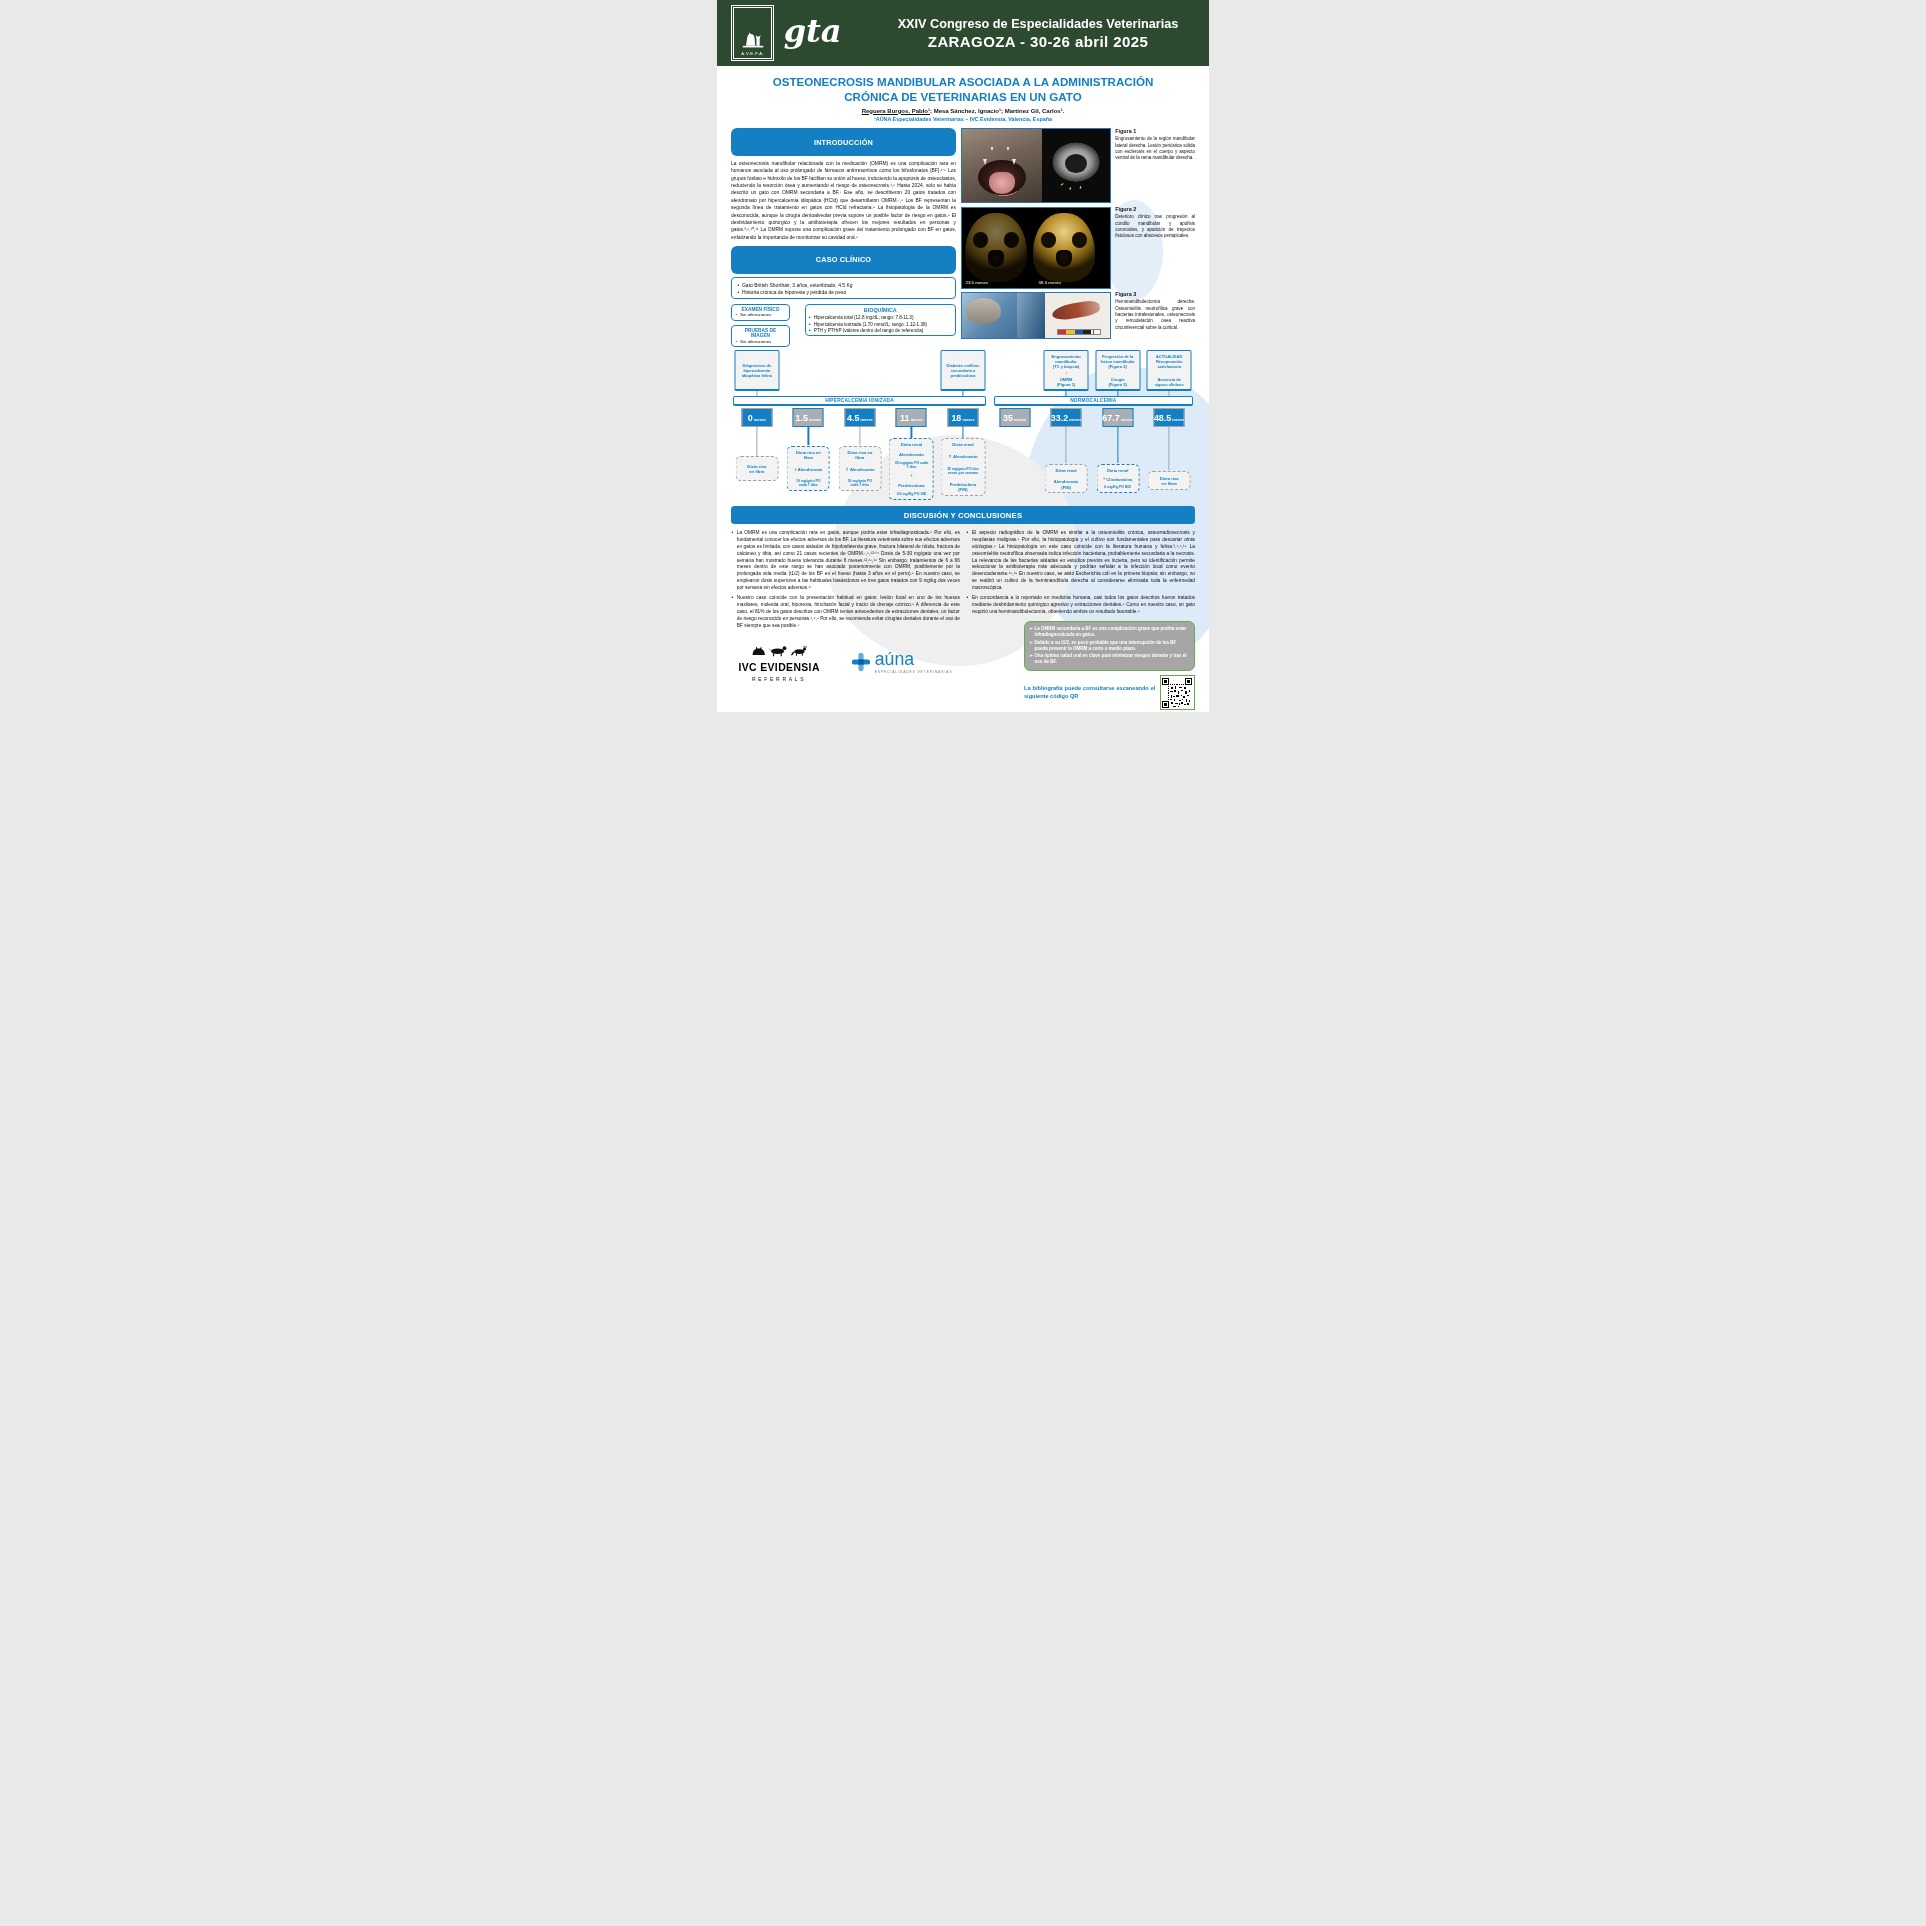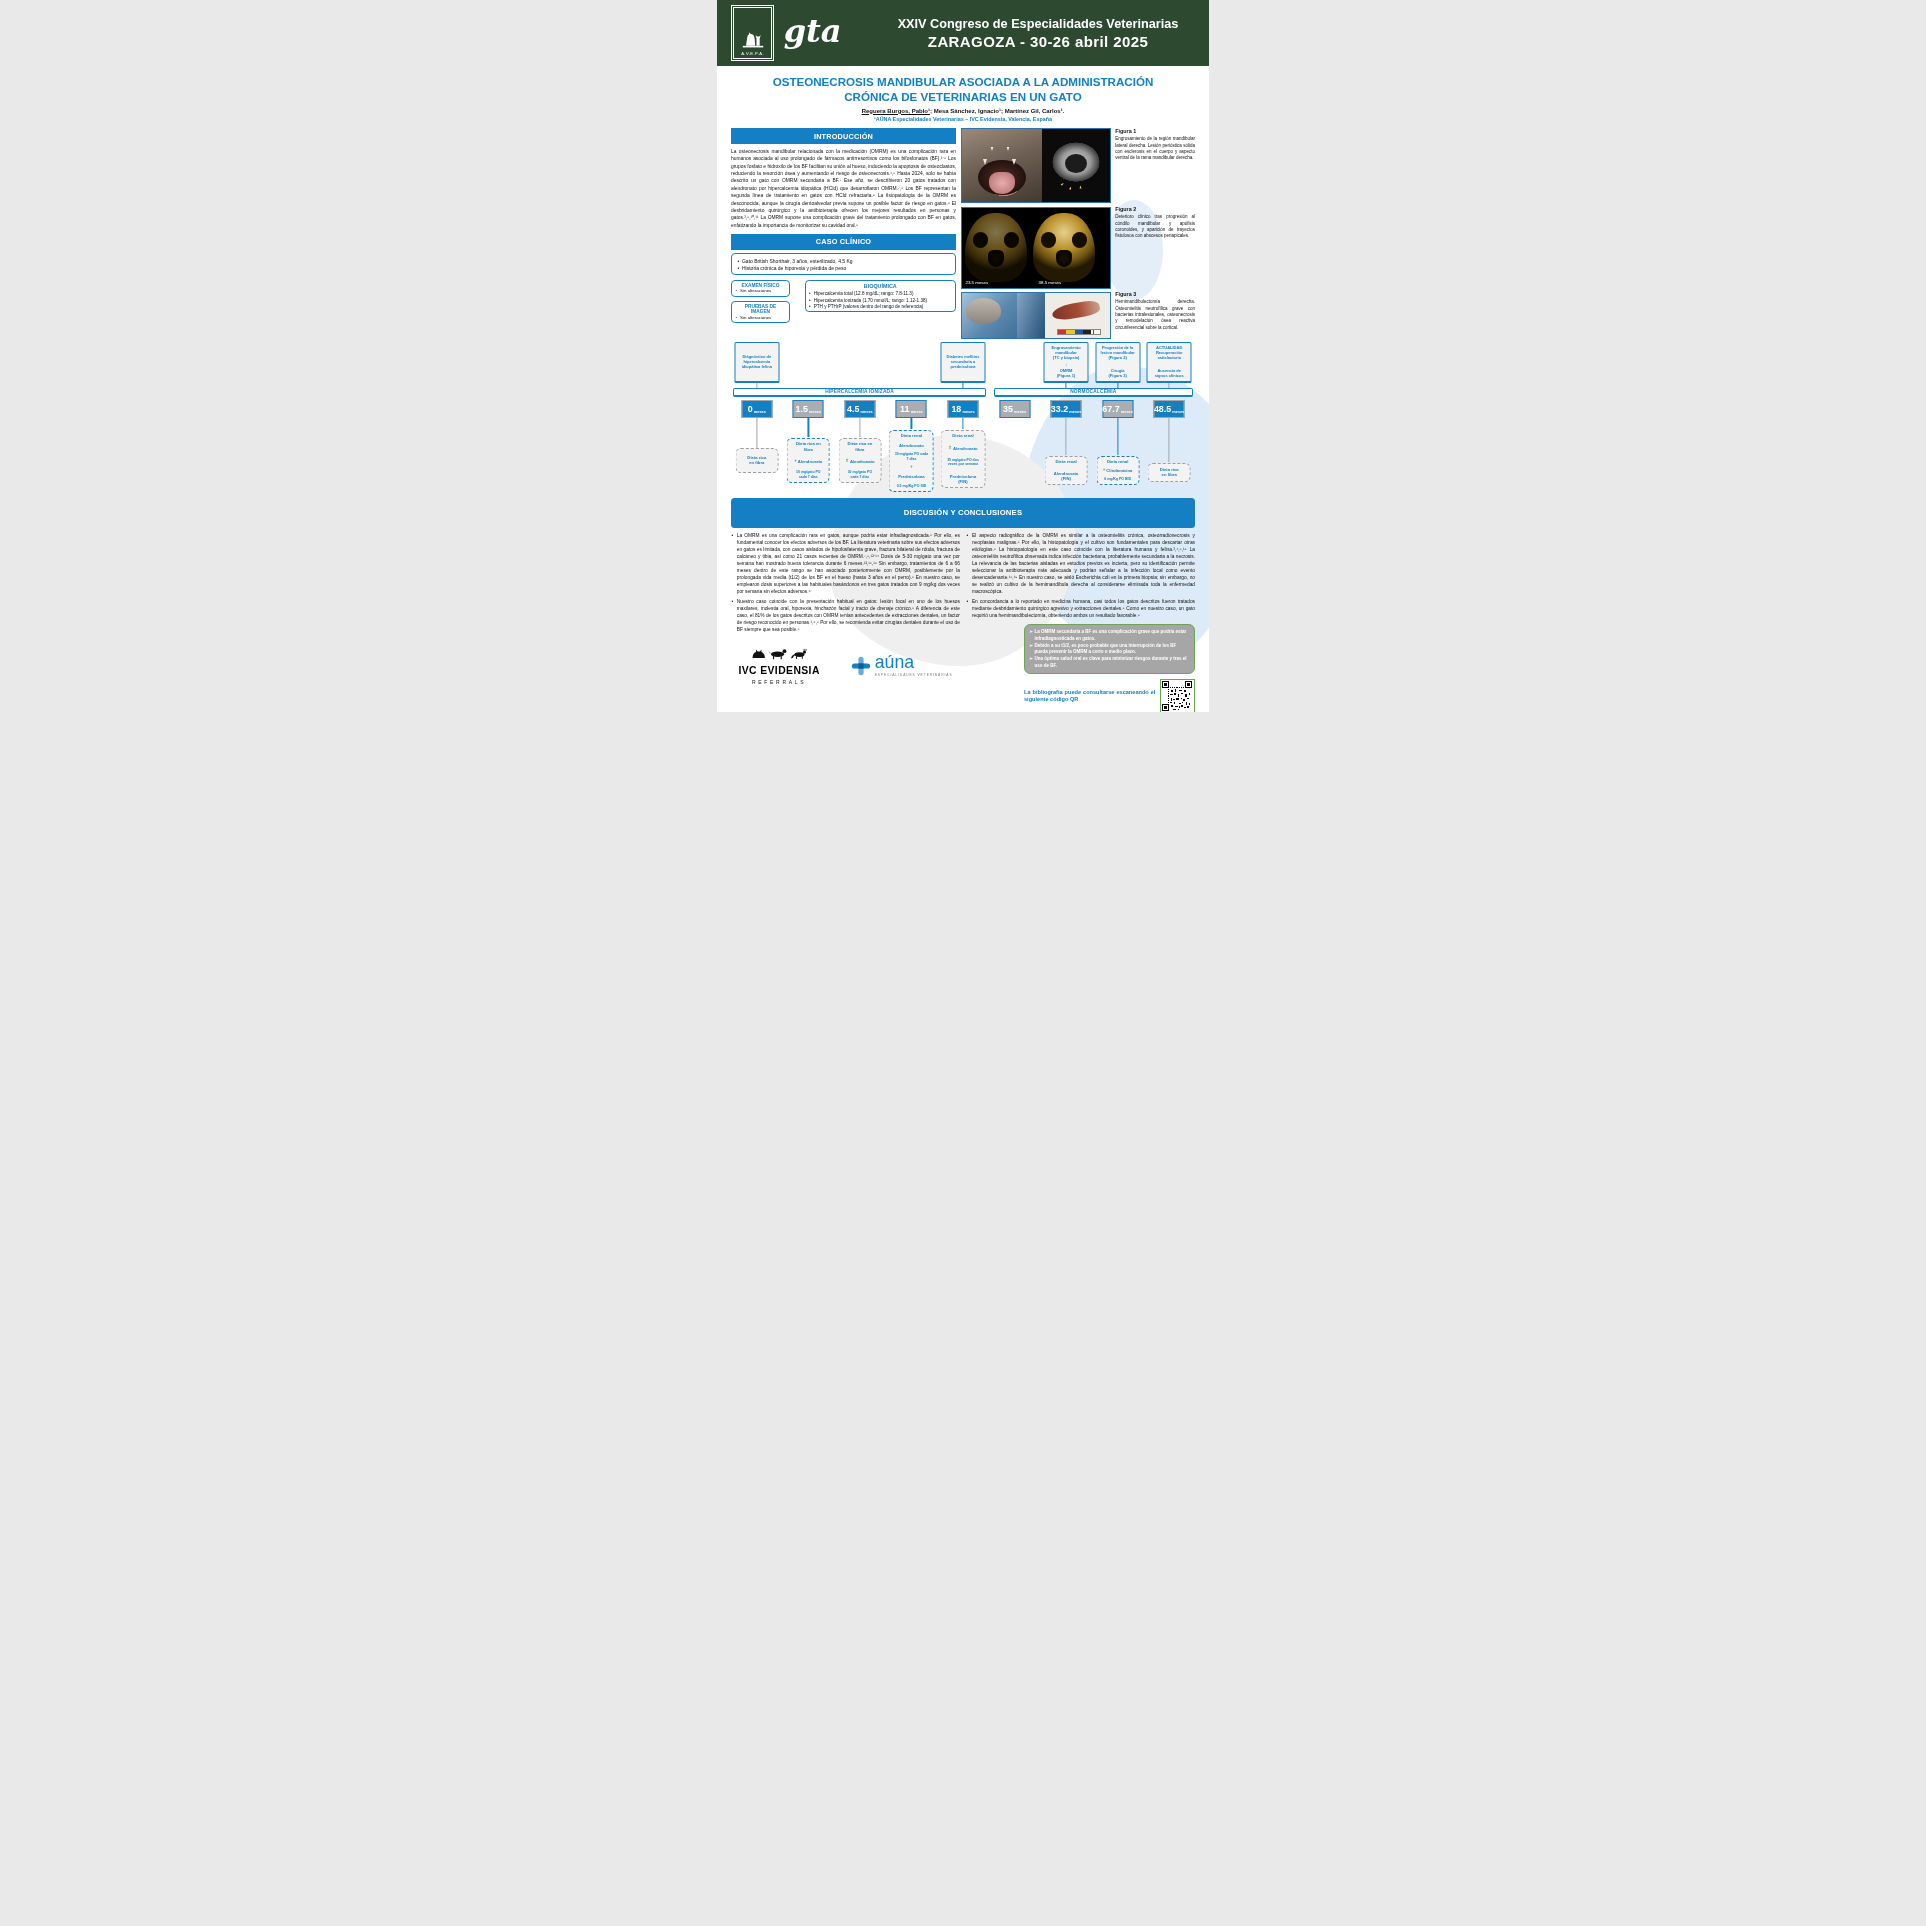--- a/index.html
+++ b/index.html
@@ -41,22 +41,22 @@
   .affil{margin-top:1.9px;font-size:5.4px;font-weight:bold;color:var(--blue);}
 
   
   .main{display:flex;gap:4.6px;margin:1.5px 14px 0;}
   .colL{width:225px;flex:0 0 225px;}
   .figs{width:150px;flex:0 0 150px;display:flex;flex-direction:column;gap:3.1px;}
   .caps{width:80px;flex:1;font-size:4.5px;line-height:1.42;text-align:justify;}
   .cap-label{font-weight:bold;font-size:5.4px;text-align:left;}
   .cap1{height:78px;} .cap2{height:85px;}
 
-  .bar{background:var(--blue);color:#fff;font-weight:bold;text-align:center;border-radius:0;
-       height:16px;display:flex;align-items:center;justify-content:center;font-size:7.3px;letter-spacing:0.2px;}
+  .bar{background:var(--blue);color:#fff;font-weight:bold;text-align:center;border-radius:6px;
+       height:28px;display:flex;align-items:center;justify-content:center;font-size:7.3px;letter-spacing:0.2px;}
   .intro-text{margin-top:3.5px;font-size:4.9px;line-height:1.5;text-align:justify;}
 
   .cc-box{border:1.2px solid var(--blue);border-radius:3.9px;padding:2.7px 4.6px;margin-top:3.9px;background:#fff;}
   ul.b{list-style:none;}
   ul.b li{position:relative;padding-left:5.4px;font-size:5px;margin:0.8px 0;}
   ul.b li::before{content:"\2022";position:absolute;left:0.8px;}
 
   .minirow{display:flex;gap:14.6px;margin-top:4.6px;align-items:flex-start;}
   .ministack{width:59px;flex:0 0 59px;display:flex;flex-direction:column;gap:4.6px;}
   .mini{border:1.2px solid var(--blue);border-radius:3.9px;background:#fff;padding:1.5px 2.7px;}
@@ -129,21 +129,21 @@
   .treat{position:absolute;transform:translateX(-50%);width:43px;background:var(--boxfill);
       border:1.2px dashed #9aa0a6;border-radius:5.4px;color:var(--blue);font-weight:bold;text-align:center;
       font-size:4px;line-height:1.25;padding:2.7px 1.5px;display:flex;flex-direction:column;justify-content:space-between;align-items:center;}
   .treat.bd{border-color:var(--blue);}
   .t-acc{color:var(--green);font-size:4.6px;line-height:1;}
   .t-row{display:flex;align-items:center;gap:0.8px;}
   .t-dose{font-size:3.5px;line-height:1.25;}
   .t-drug,.t-diet{font-size:4.2px;}
 
   
-  .disc-bar{margin:3.9px 14px 0;height:30px;border-radius:3.5px;font-size:7.7px;}
+  .disc-bar{margin:3.9px 14px 0;height:18px;border-radius:3.5px;font-size:7.7px;}
   .disc-cols{display:flex;gap:6.2px;margin:4.6px 14px 0;}
   .d-col{flex:1;font-size:4.8px;line-height:1.45;text-align:justify;}
   .d-col ul.b li{font-size:4.8px;margin-bottom:3.1px;padding-left:5.8px;}
   .d-col ul.b li::before{left:0.4px;}
 
   .concl{background:#a6a6a6;border:1.5px solid var(--green);border-radius:6.2px;color:#fff;font-weight:bold;
       font-size:4.5px;line-height:1.4;padding:3.5px 4.2px;width:171px;margin:4.6px 0 0 auto;text-align:left;}
   .c-item{display:flex;margin:0.8px 0;}
   .c-item::before{content:"\27A2";margin-right:1.5px;flex:0 0 auto;}
   .biblio-row{width:171px;margin:4.6px 0 0 auto;display:flex;gap:4.6px;align-items:center;}

